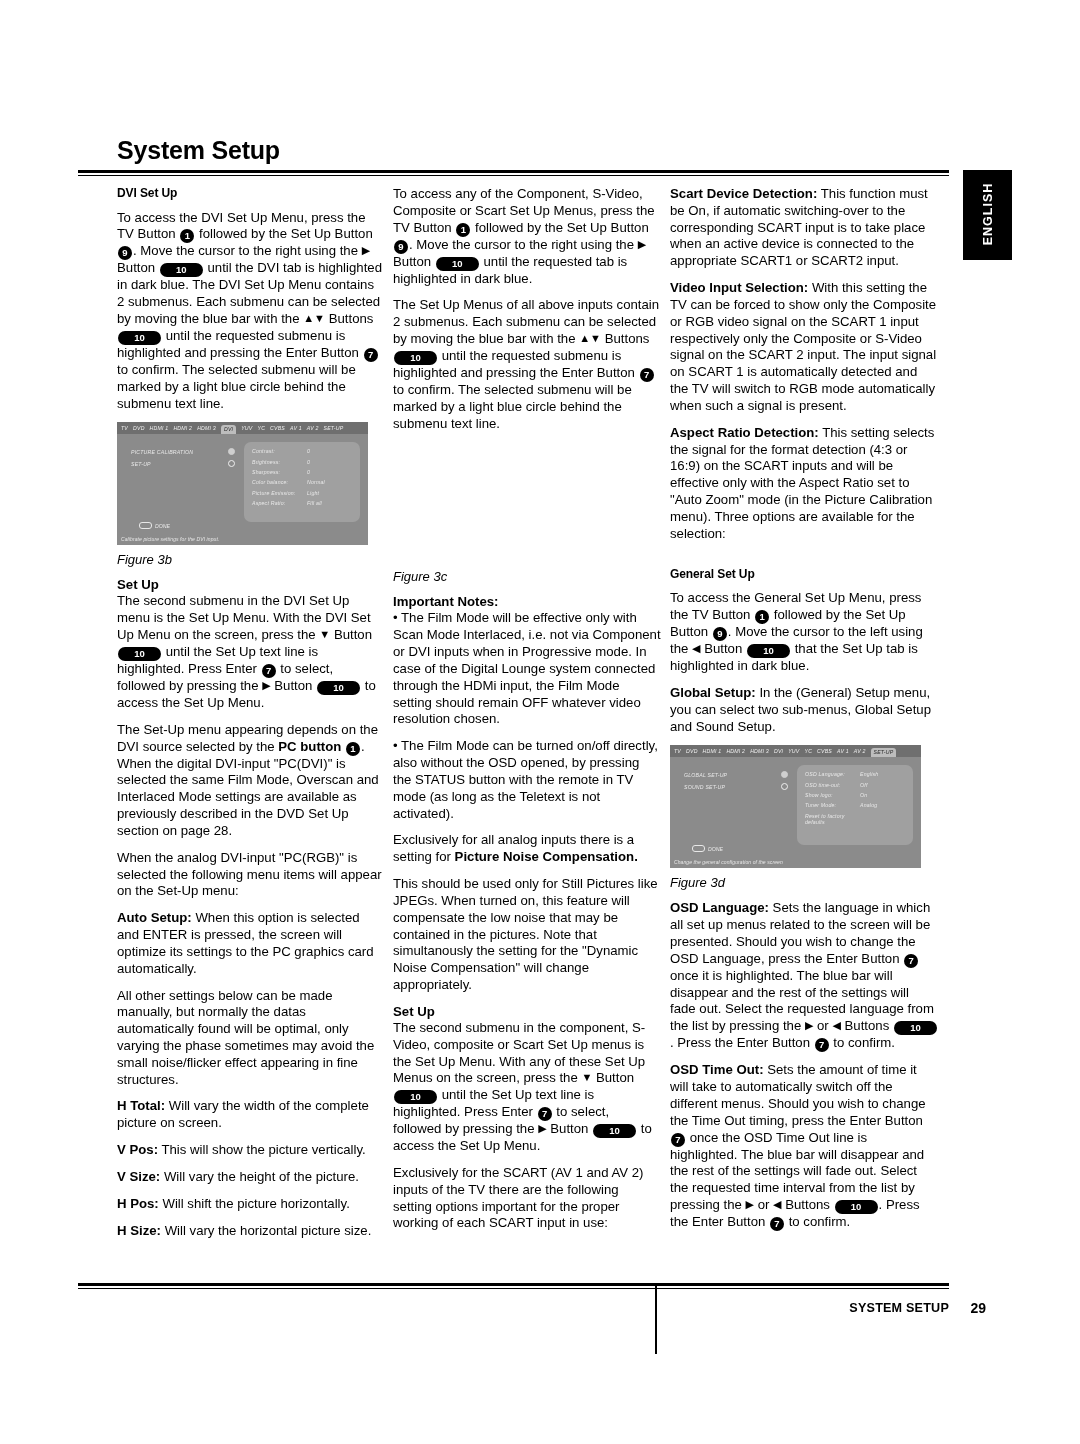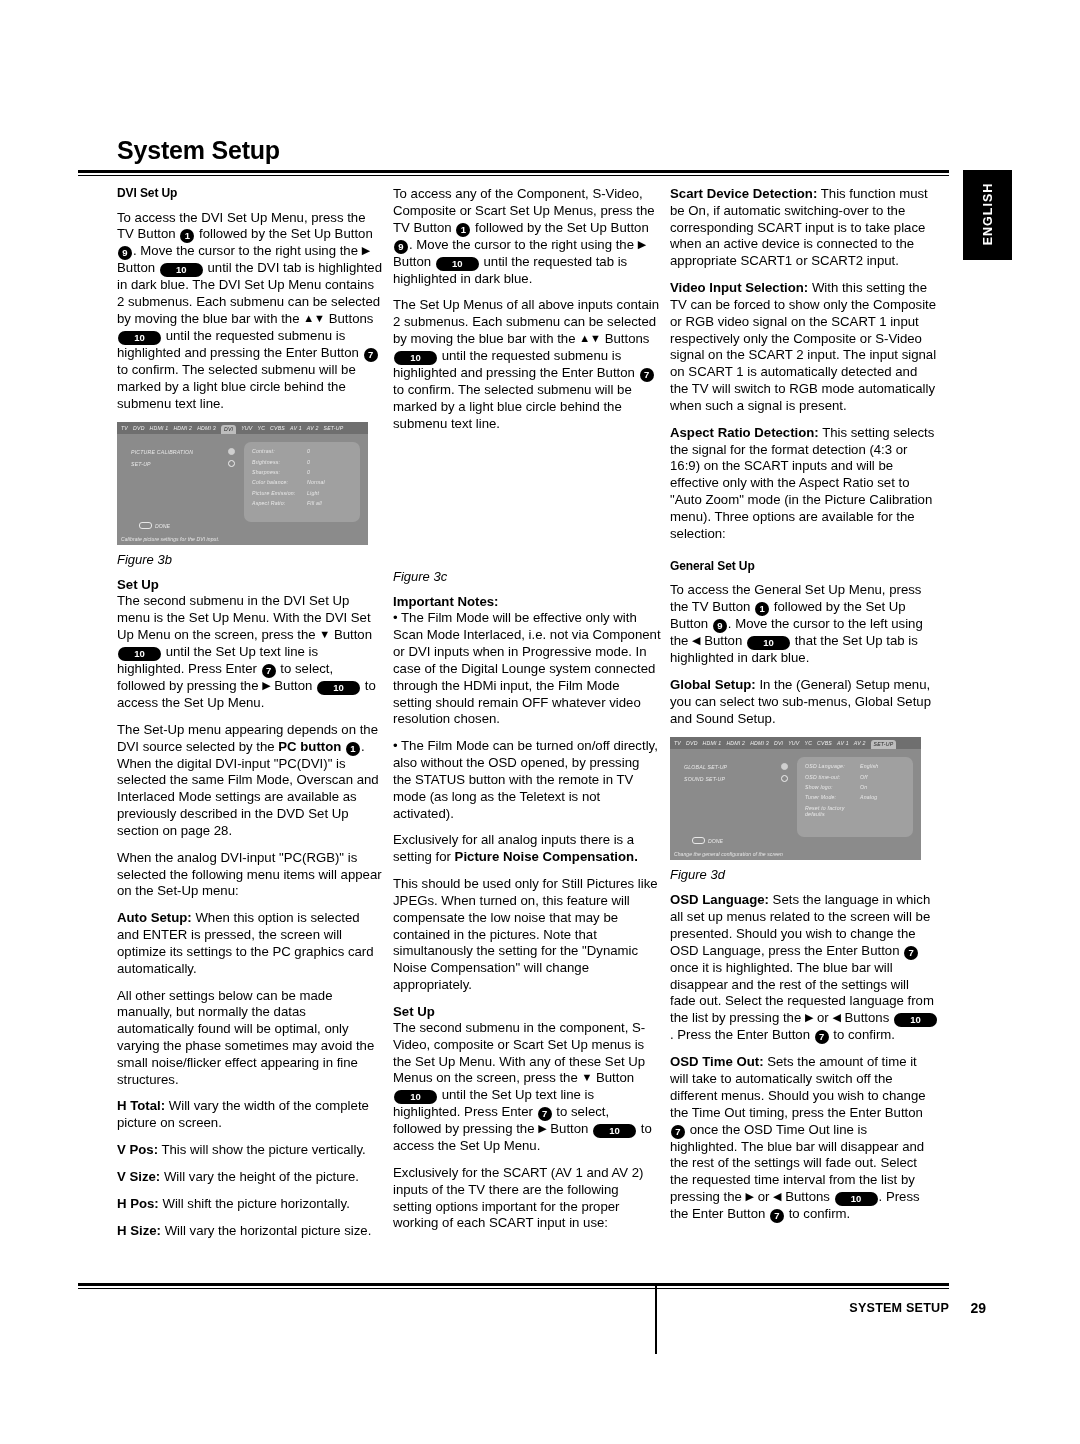--- a/index.html
+++ b/index.html
@@ -82,21 +82,21 @@
   .col2 { left: 393px; }
   .col3 { left: 670px; }
 
   h2.sec {
     font-size: 12px;
     font-weight: bold;
     margin: 0 0 9px 0;
     line-height: 1.22;
     letter-spacing: -0.1px;
   }
-  h2.sec.spaced { margin-top: 16px; }
+  h2.sec.spaced { margin-top: 24px; }
   h3.sub {
     font-size: 13.2px;
     font-weight: bold;
     margin: 0 0 1px 0;
   }
   p {
     font-size: 13.2px;
     line-height: 1.275;
     margin: 0 0 10px 0;
     text-align: left;

